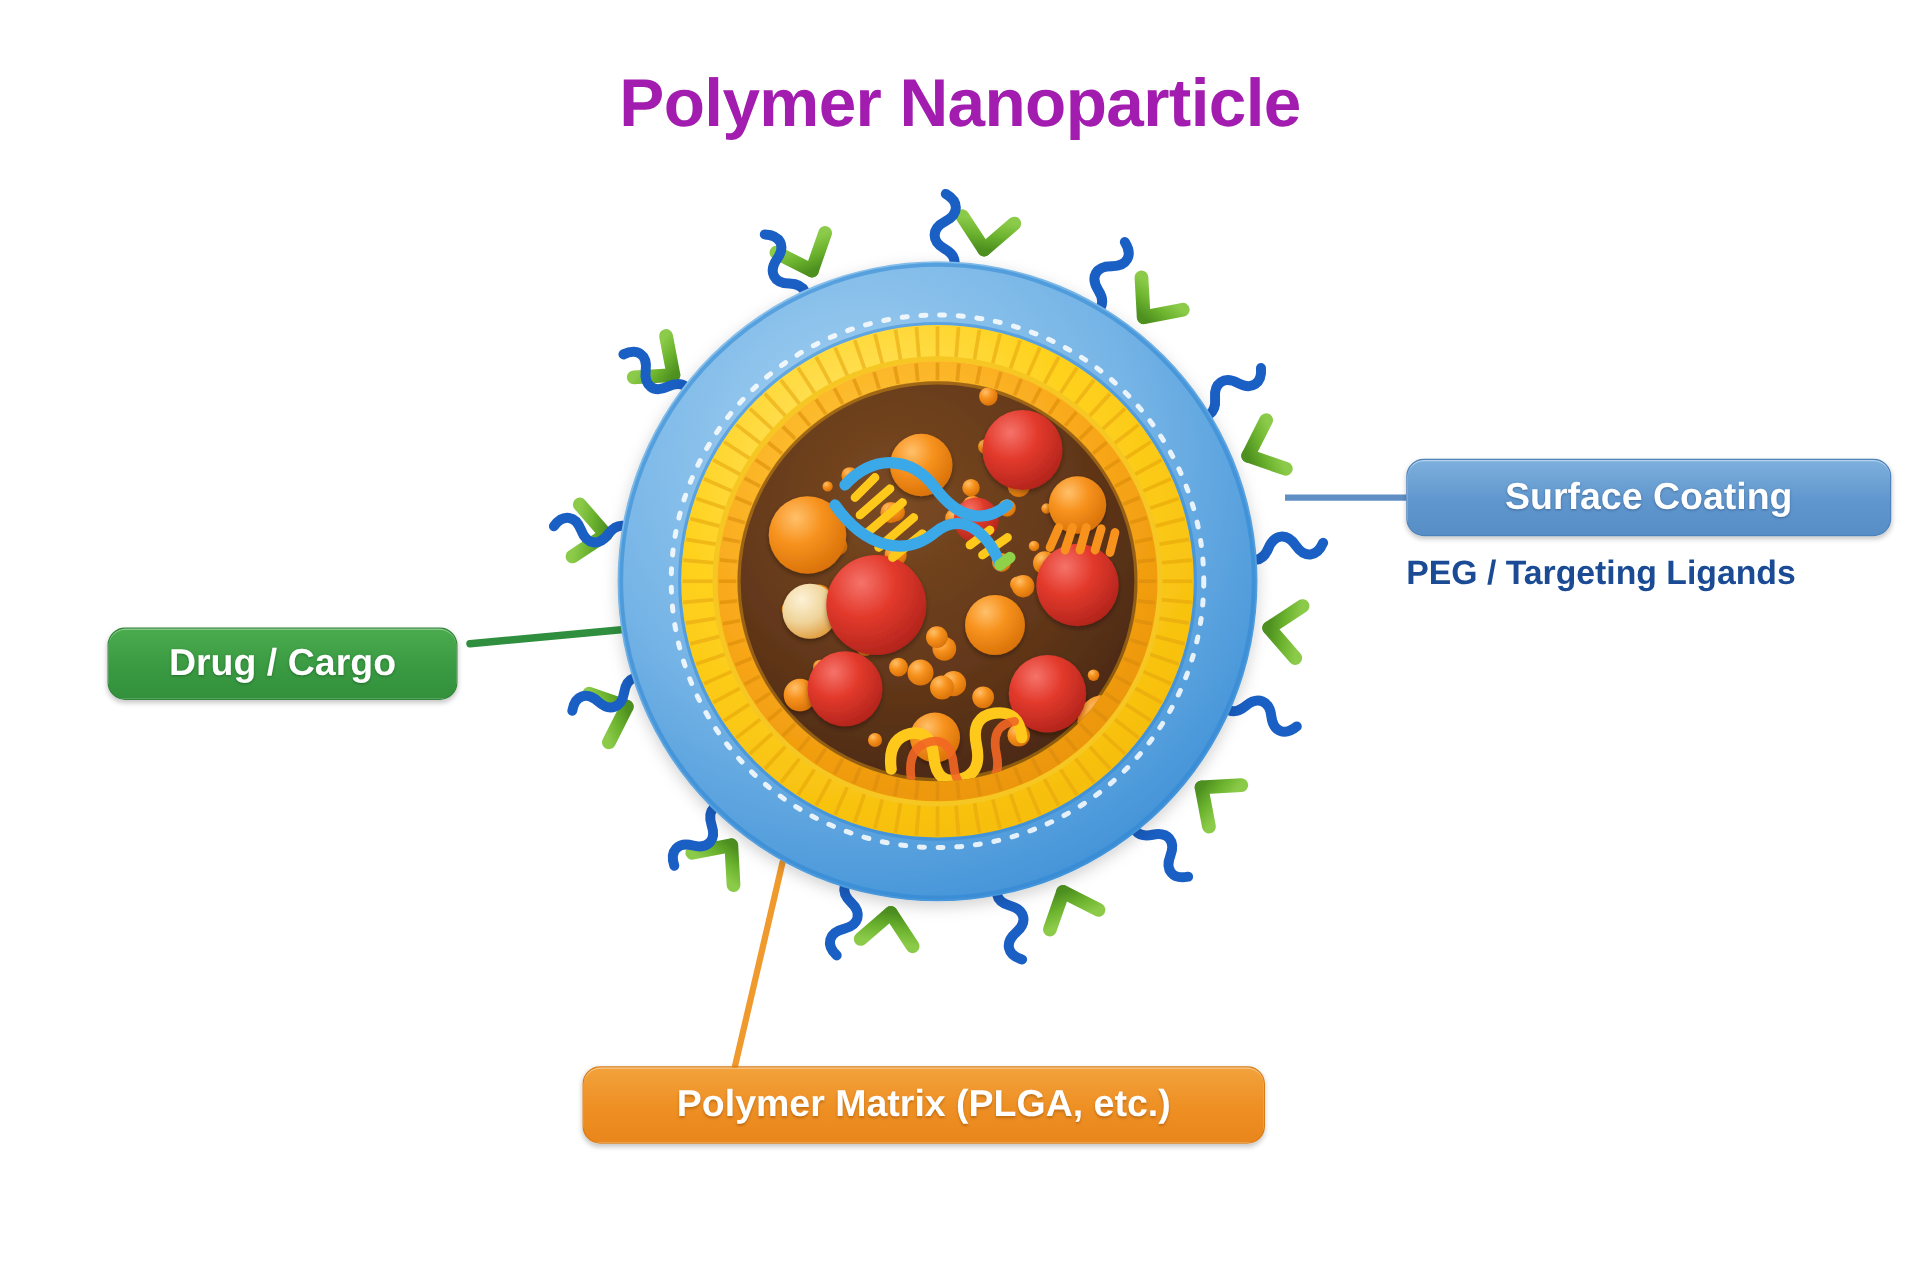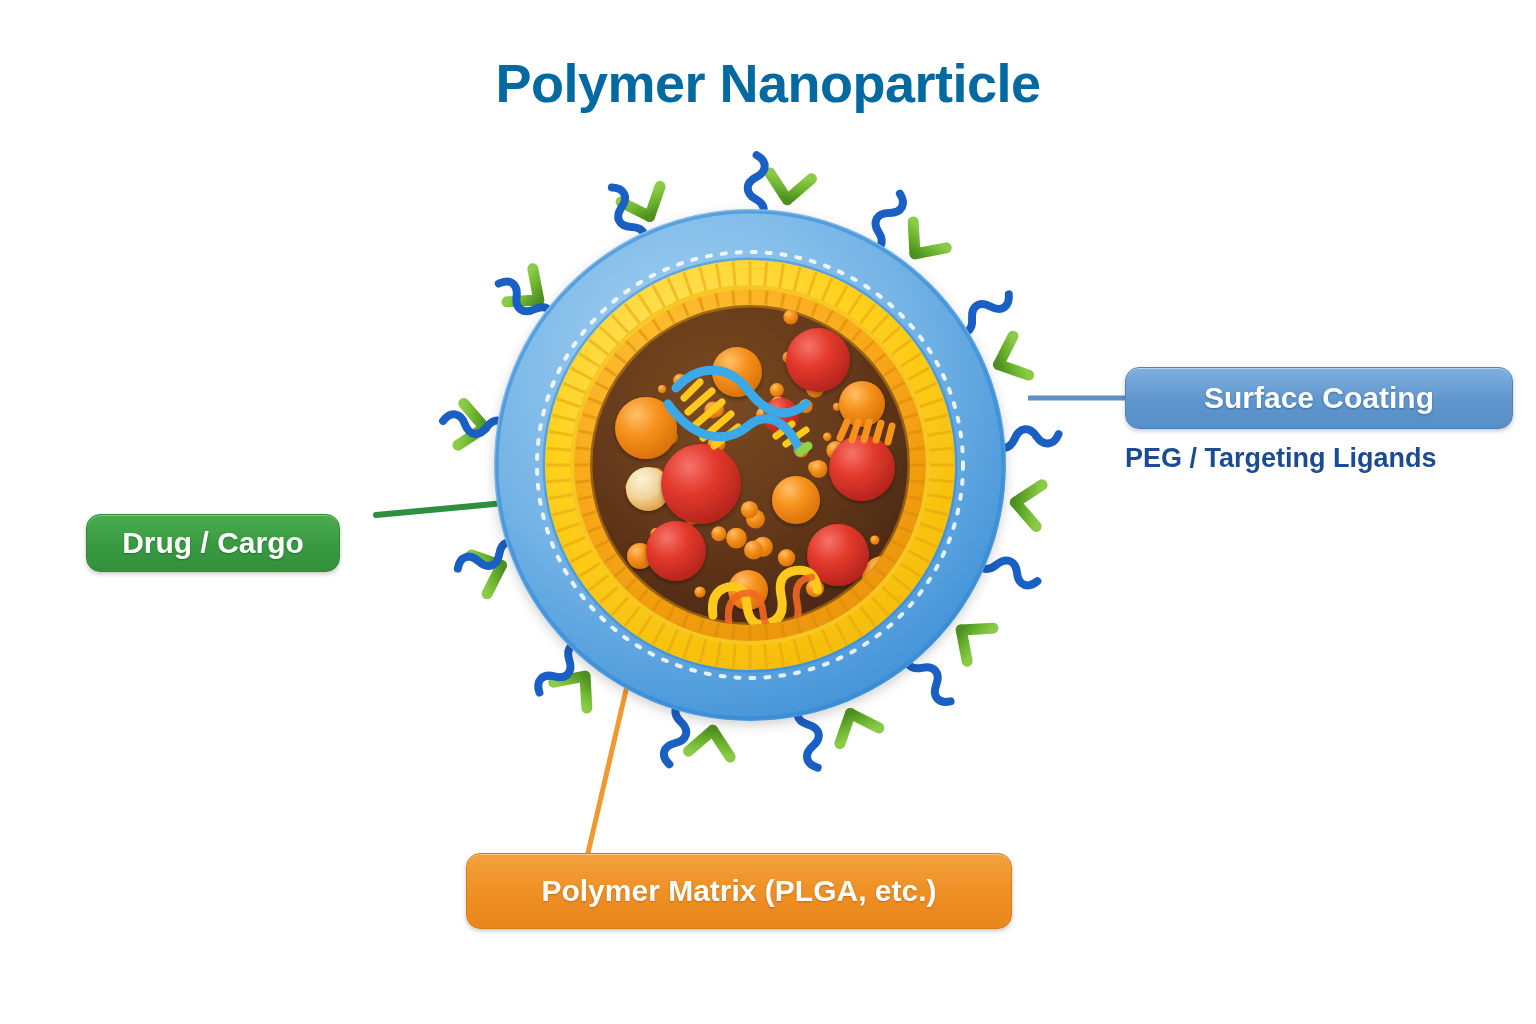--- a/index.html
+++ b/index.html
@@ -12,21 +12,21 @@
   }
   #stage{position:absolute;inset:0;width:1536px;height:1024px;}
 
   
   .title{
     position:absolute;
     left:0;top:52px;width:1536px;
     text-align:center;
     font-size:54px;
     font-weight:bold;
-    color:#0369a1;
+    color:#a21caf;
     letter-spacing:-0.5px;
     white-space:nowrap;
   }
 
   
   #fig{position:absolute;left:0;top:0;width:1536px;height:1024px;}
 
   
   .badge{
     position:absolute;
@@ -40,32 +40,32 @@
   .badge-surface{
     left:1125px;top:367px;
     width:388px;height:62px;
     font-size:30px;
     background:linear-gradient(180deg,#7eb0dd 0%,#5f96cd 55%,#588ec6 100%);
     border:1px solid #4d82bb;
     box-shadow:0 2px 4px rgba(0,0,0,.22), inset 0 1px 0 rgba(255,255,255,.45);
     text-shadow:0 1px 2px rgba(20,50,90,.45);
   }
   .badge-drug{
-    left:86px;top:514px;
-    width:254px;height:58px;
+    left:86px;top:502px;
+    width:280px;height:58px;
     font-size:30px;
     background:linear-gradient(180deg,#4aab4e 0%,#399a42 55%,#33903c 100%);
     border:1px solid #2f8637;
     box-shadow:0 2px 4px rgba(0,0,0,.22), inset 0 1px 0 rgba(255,255,255,.35);
     text-shadow:0 1px 2px rgba(10,60,20,.45);
     align-items:center;
   }
   .badge-polymer{
     left:466px;top:853px;
-    width:546px;height:76px;
+    width:546px;height:62px;
     font-size:30px;
     background:linear-gradient(180deg,#f2a23c 0%,#ee8f23 55%,#e9861c 100%);
     border:1px solid #d97c14;
     box-shadow:0 2px 4px rgba(0,0,0,.22), inset 0 1px 0 rgba(255,255,255,.42);
     text-shadow:0 1px 2px rgba(120,60,0,.4);
   }
   .subtitle{
     position:absolute;
     left:1125px;top:443px;
     width:330px;

